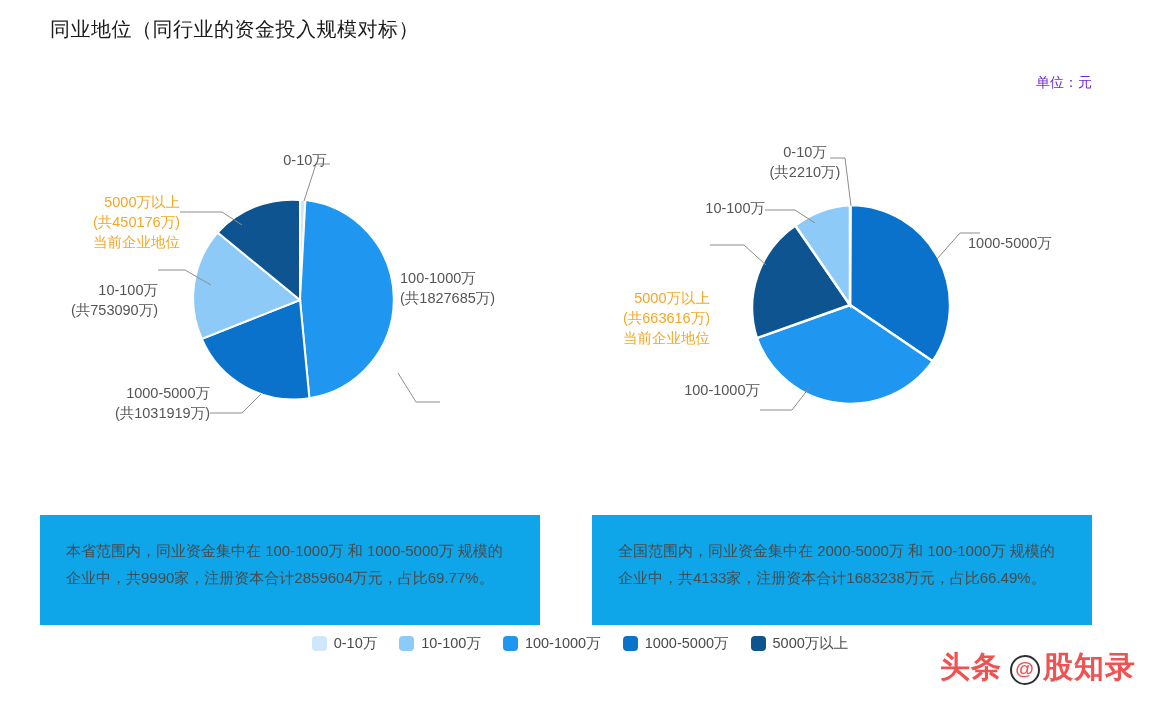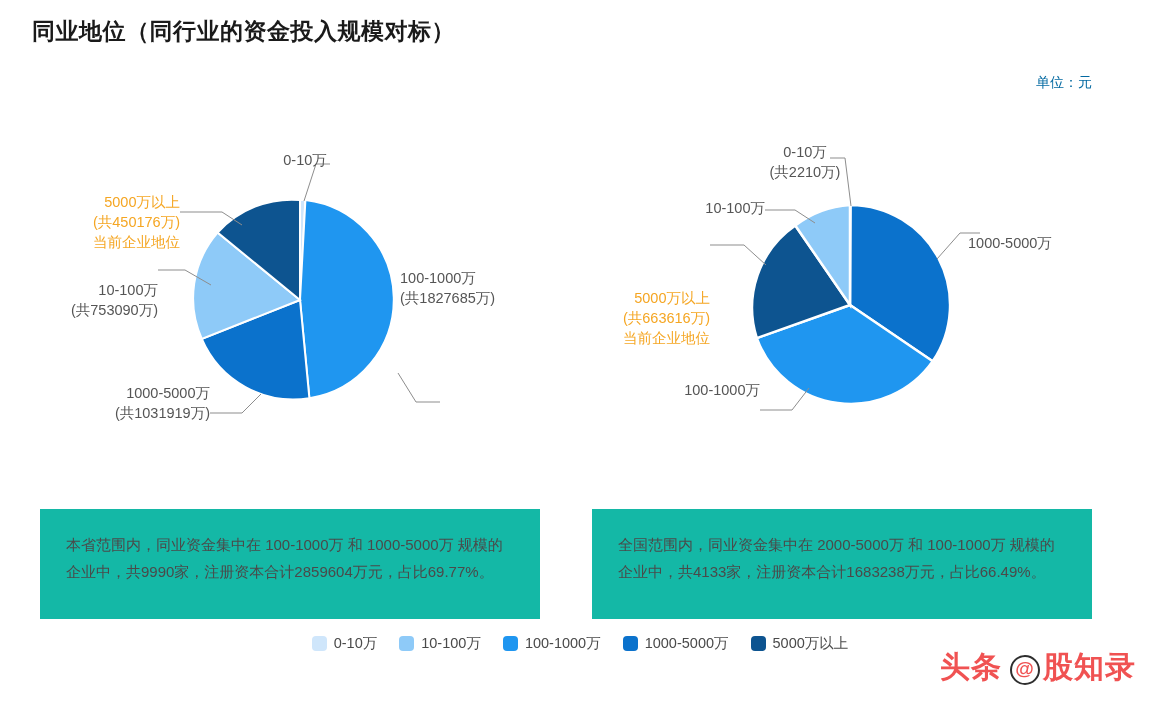--- a/index.html
+++ b/index.html
@@ -10,34 +10,33 @@
   body {
     width: 1160px;
     height: 702px;
     position: relative;
     font-family: "Liberation Sans", "DejaVu Sans", sans-serif;
     color: #333333;
     overflow: hidden;
   }
   .page-title {
     position: absolute;
-    left: 32px;
+    left: 50px;
     top: 16px;
-    font-size: 23px;
+    font-size: 20px;
     color: #1a1a1a;
     letter-spacing: 0.5px;
     white-space: nowrap;
-    font-weight: bold;
   }
   .unit-label {
     position: absolute;
     right: 68px;
     top: 74px;
     font-size: 14px;
-    color: #0369a1;
+    color: #6d28d9;
     white-space: nowrap;
   }
   .charts-area {
     position: absolute;
     left: 0;
     top: 120px;
     width: 1160px;
     height: 360px;
   }
   .chart-panel {
@@ -70,24 +69,24 @@
 
   .summaries {
     position: absolute;
     left: 0;
     top: 503px;
     width: 1160px;
     height: 110px;
   }
   .summary-box {
     position: absolute;
-    top: 6px;
+    top: 12px;
     width: 500px;
     height: 110px;
-    background: #14b8a6;
+    background: #0ea5e9;
     box-sizing: border-box;
     padding: 22px 26px 0 26px;
   }
   .summary-box.left  { left: 40px; }
   .summary-box.right { left: 592px; }
   .summary-text {
     font-size: 15px;
     line-height: 27px;
     color: #4a4a4a;
     margin: 0;

